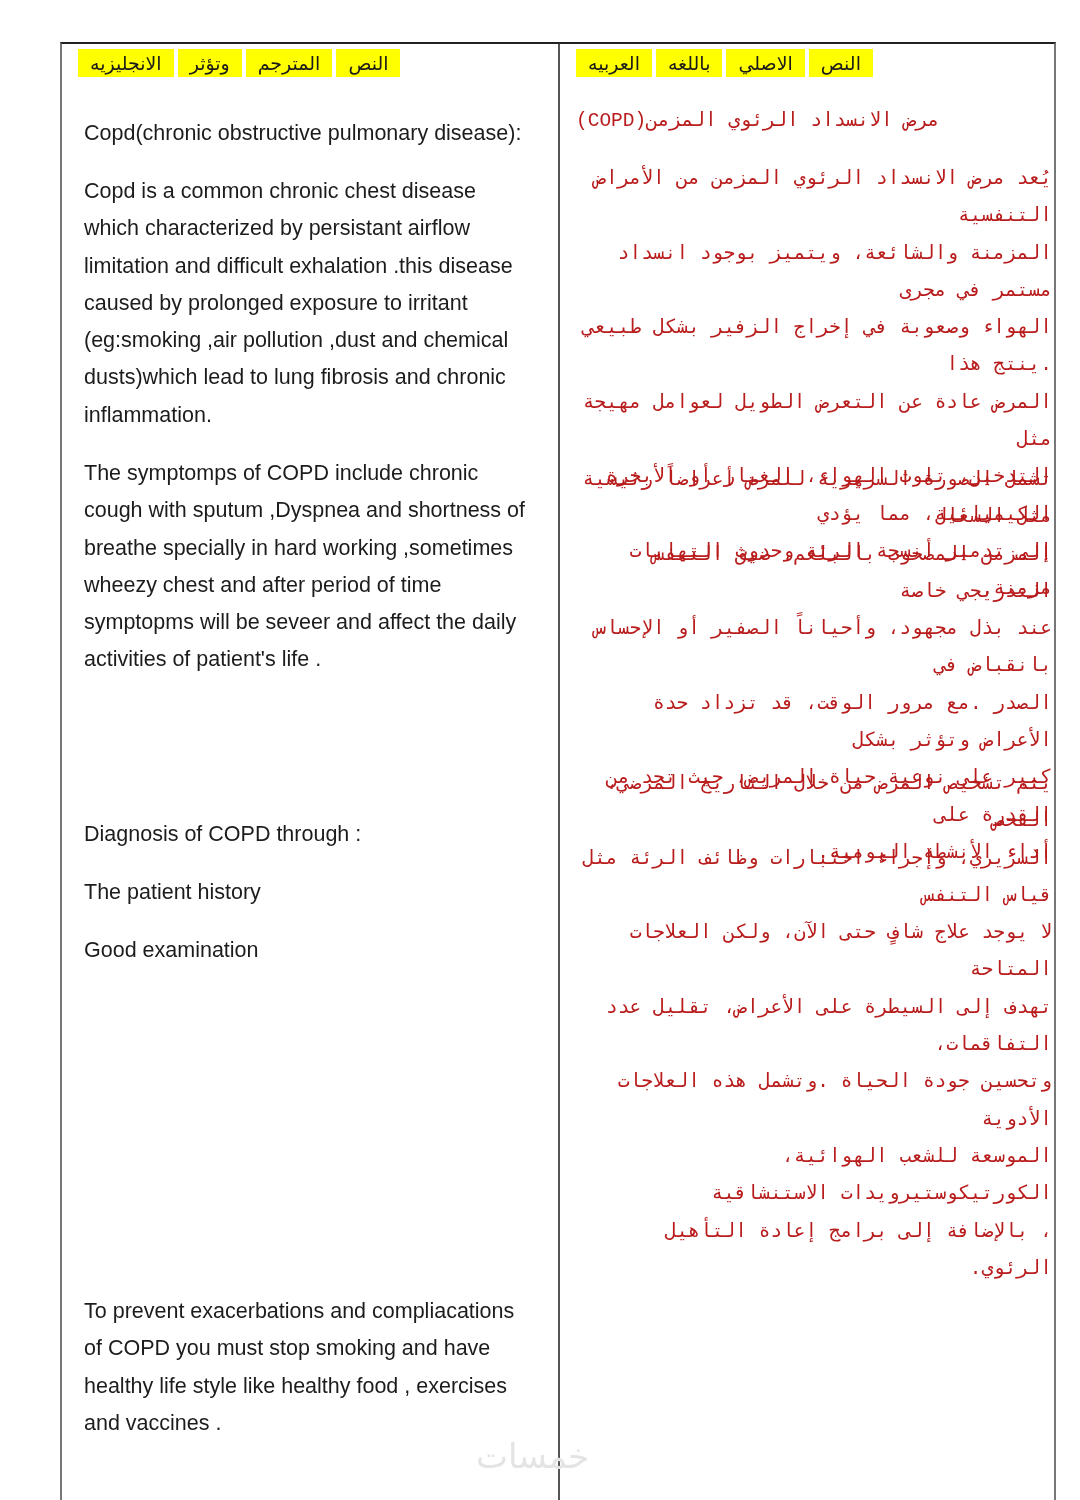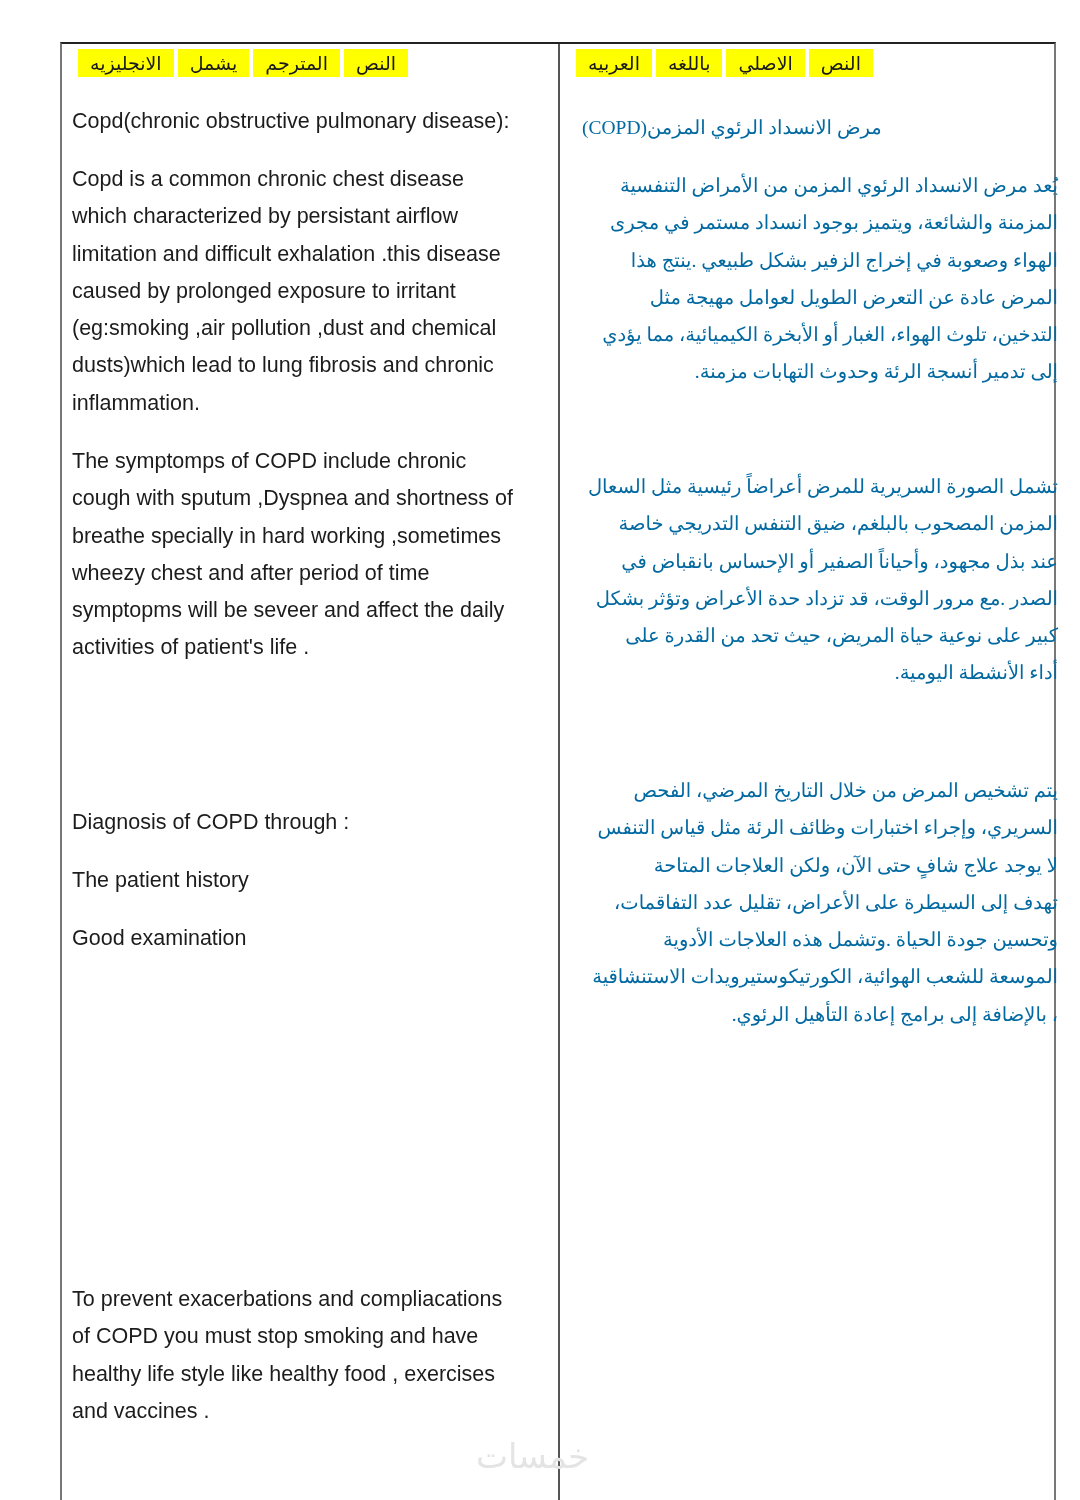--- a/index.html
+++ b/index.html
@@ -25,44 +25,44 @@
   .col-ar .header-row { right: 420px; left: auto; }
   .col-ar .header-row { left: 16px; right: auto; direction: rtl; }
   .hl {
     background: #ffff00; font-size: 19px; line-height: 28px; padding: 0 12px;
     font-family: "DejaVu Sans", sans-serif;
   }
 
   .en-block {
     position: absolute; left: 10px; width: 480px;
     font-family: "Liberation Sans", sans-serif; font-size: 21.5px; line-height: 37.3px;
-    color: #1c1c1c; white-space: pre-line; margin: 0;
+    color: #1c1c1c; white-space: pre-line; margin: 12px;
   }
   .ar-block {
     position: absolute; left: 16px; width: 476px;
-    font-family: Liberation Serif, serif; font-size: 19.5px; line-height: 37.3px;
-    color: #0369a1; white-space: pre-line; margin: 6px; direction: rtl; text-align: right;
+    font-family: Liberation Mono, monospace; font-size: 19.5px; line-height: 37.3px;
+    color: #b91c1c; white-space: pre-line; margin: 0; direction: rtl; text-align: right;
   }
 
   .watermark {
     position: absolute; left: 476px; top: 1436px; font-size: 34px; color: #e4e4e4;
     font-family: "DejaVu Sans", sans-serif; direction: rtl;
   }
 </style>
 </head>
 <body>
 
 <div class="table">
   <div class="divider"></div>
 
   <div class="col col-en">
     <div class="header-row">
       <span class="hl">النص</span>
       <span class="hl">المترجم</span>
-      <span class="hl">يشمل</span>
+      <span class="hl">وتؤثر</span>
       <span class="hl">الانجليزيه</span>
     </div>
     <p class="en-block" style="top:59px">Copd(chronic obstructive pulmonary disease):</p>
     <p class="en-block" style="top:117px">Copd is a common chronic chest disease
 which characterized by persistant airflow
 limitation and difficult exhalation .this disease
 caused by prolonged exposure to irritant
 (eg:smoking ,air pollution ,dust and chemical
 dusts)which lead to lung fibrosis and chronic
 inflammation.</p>

